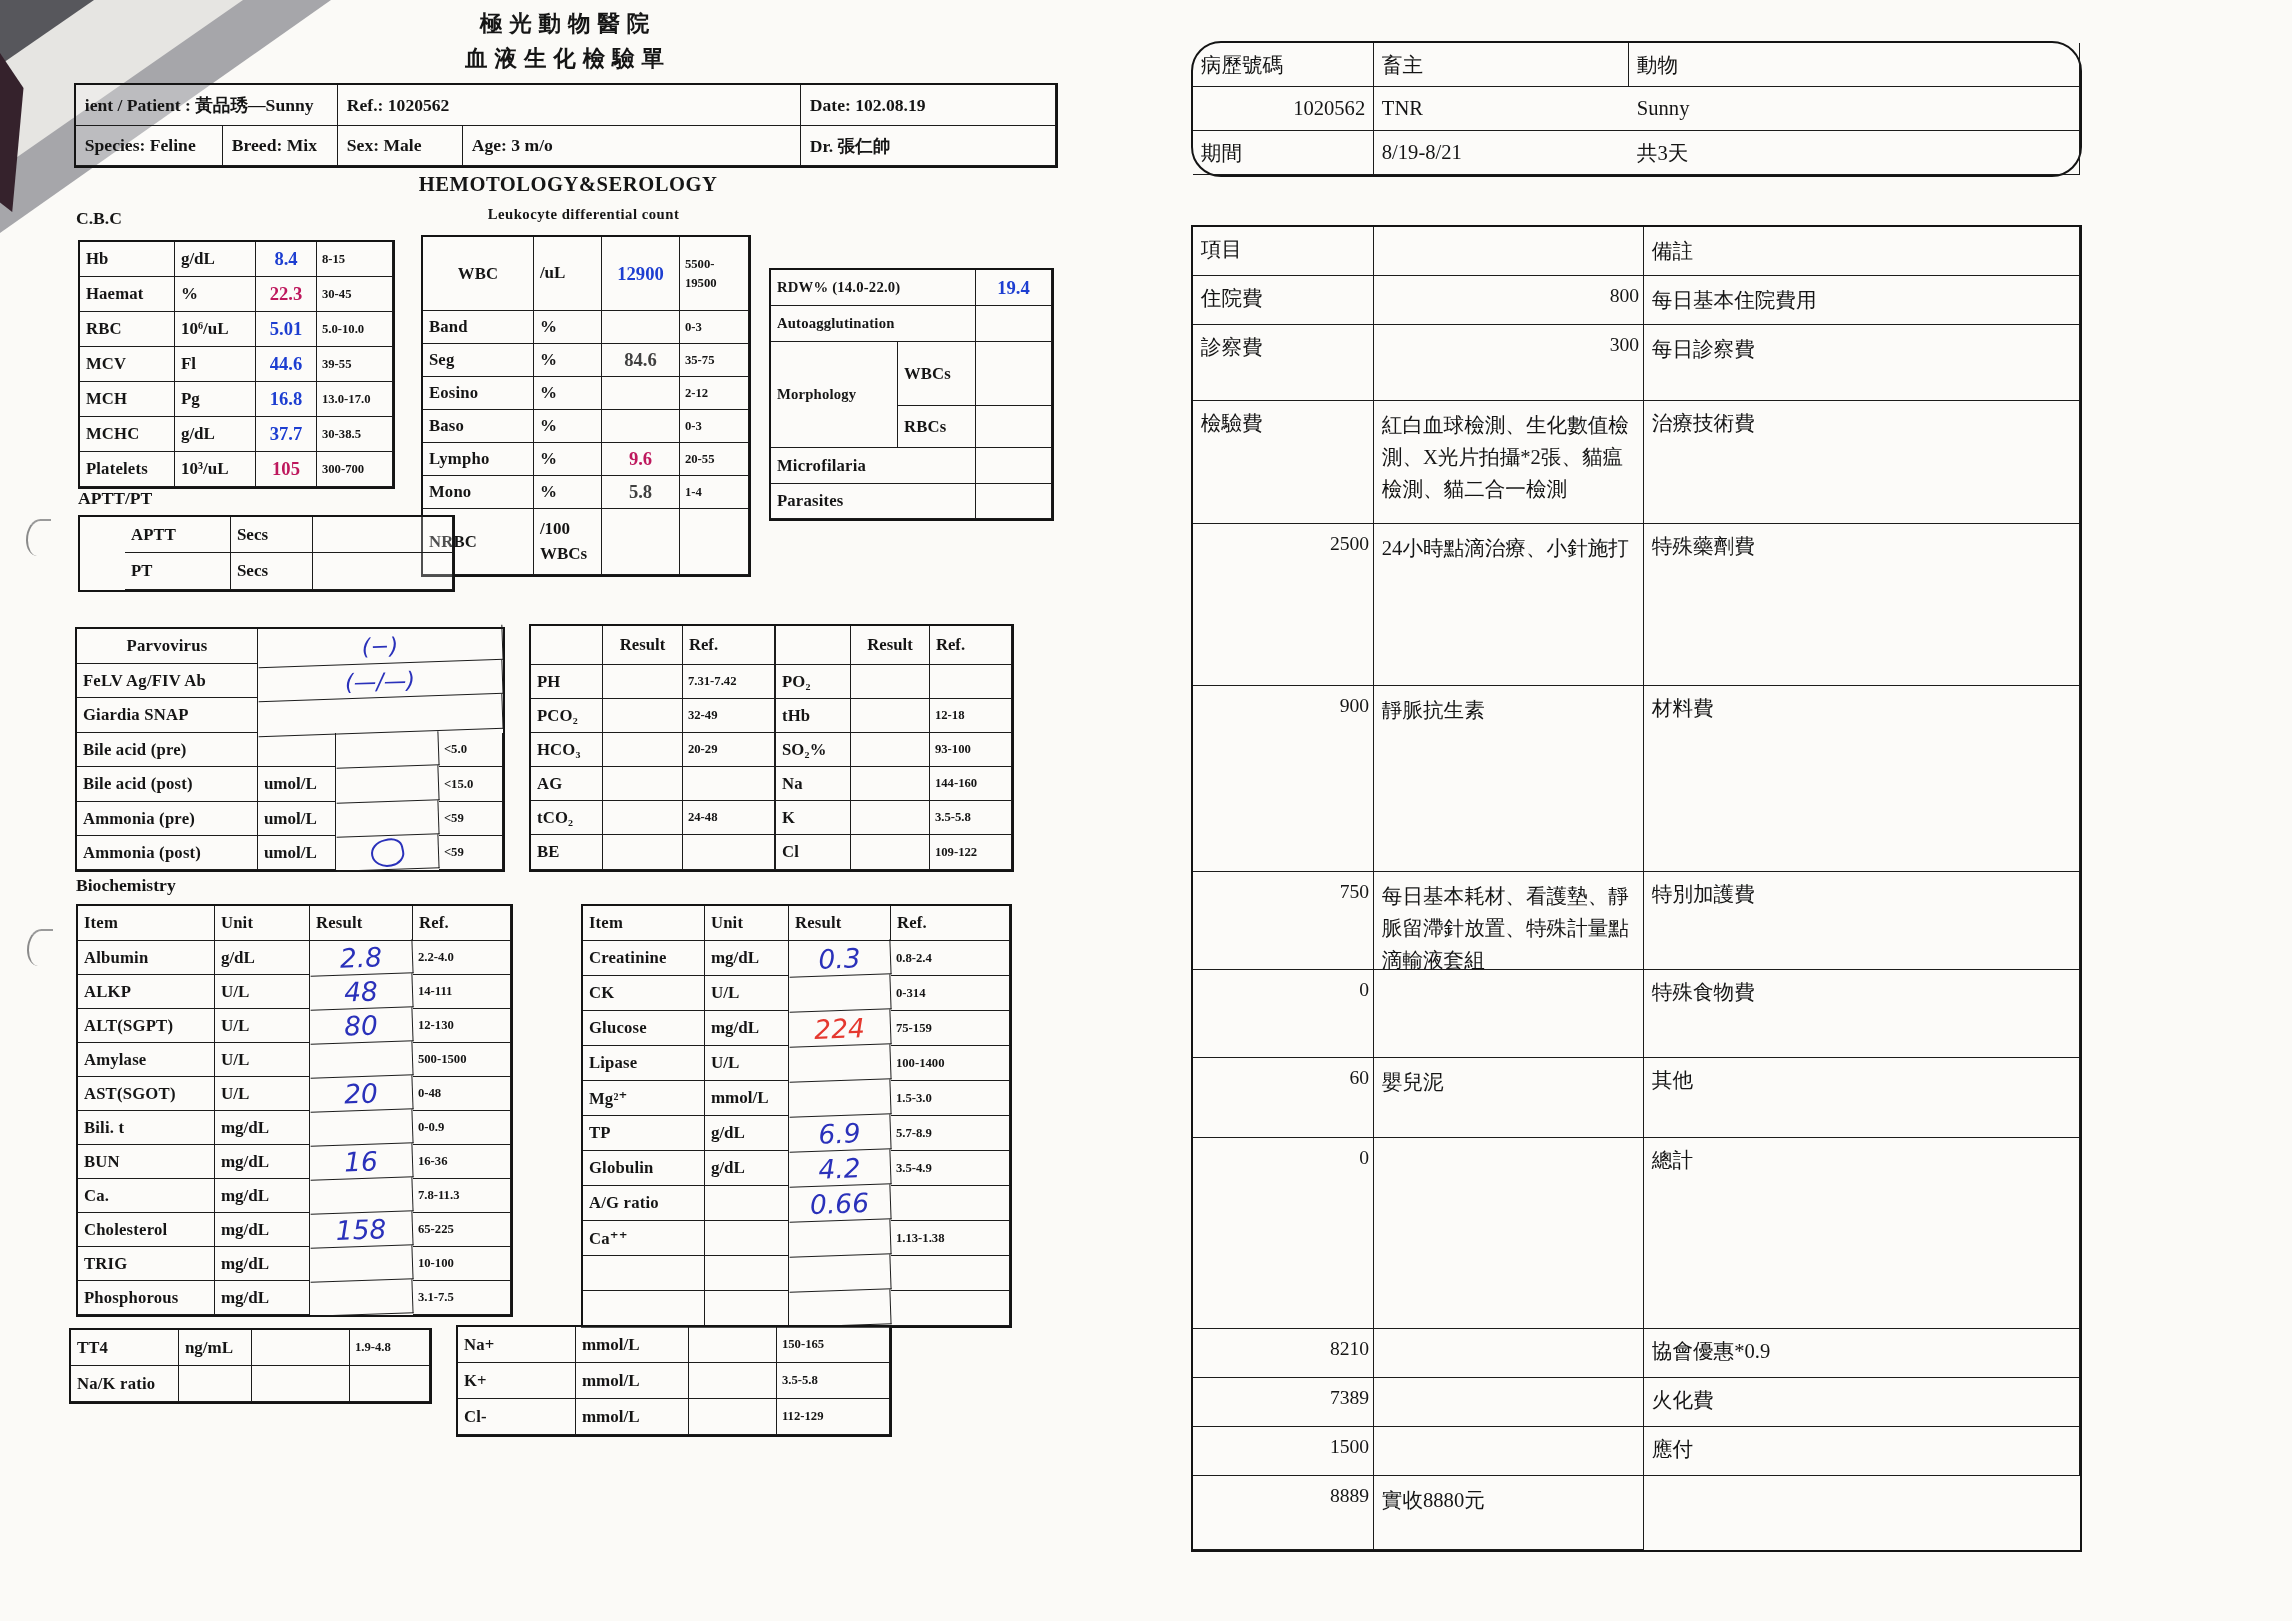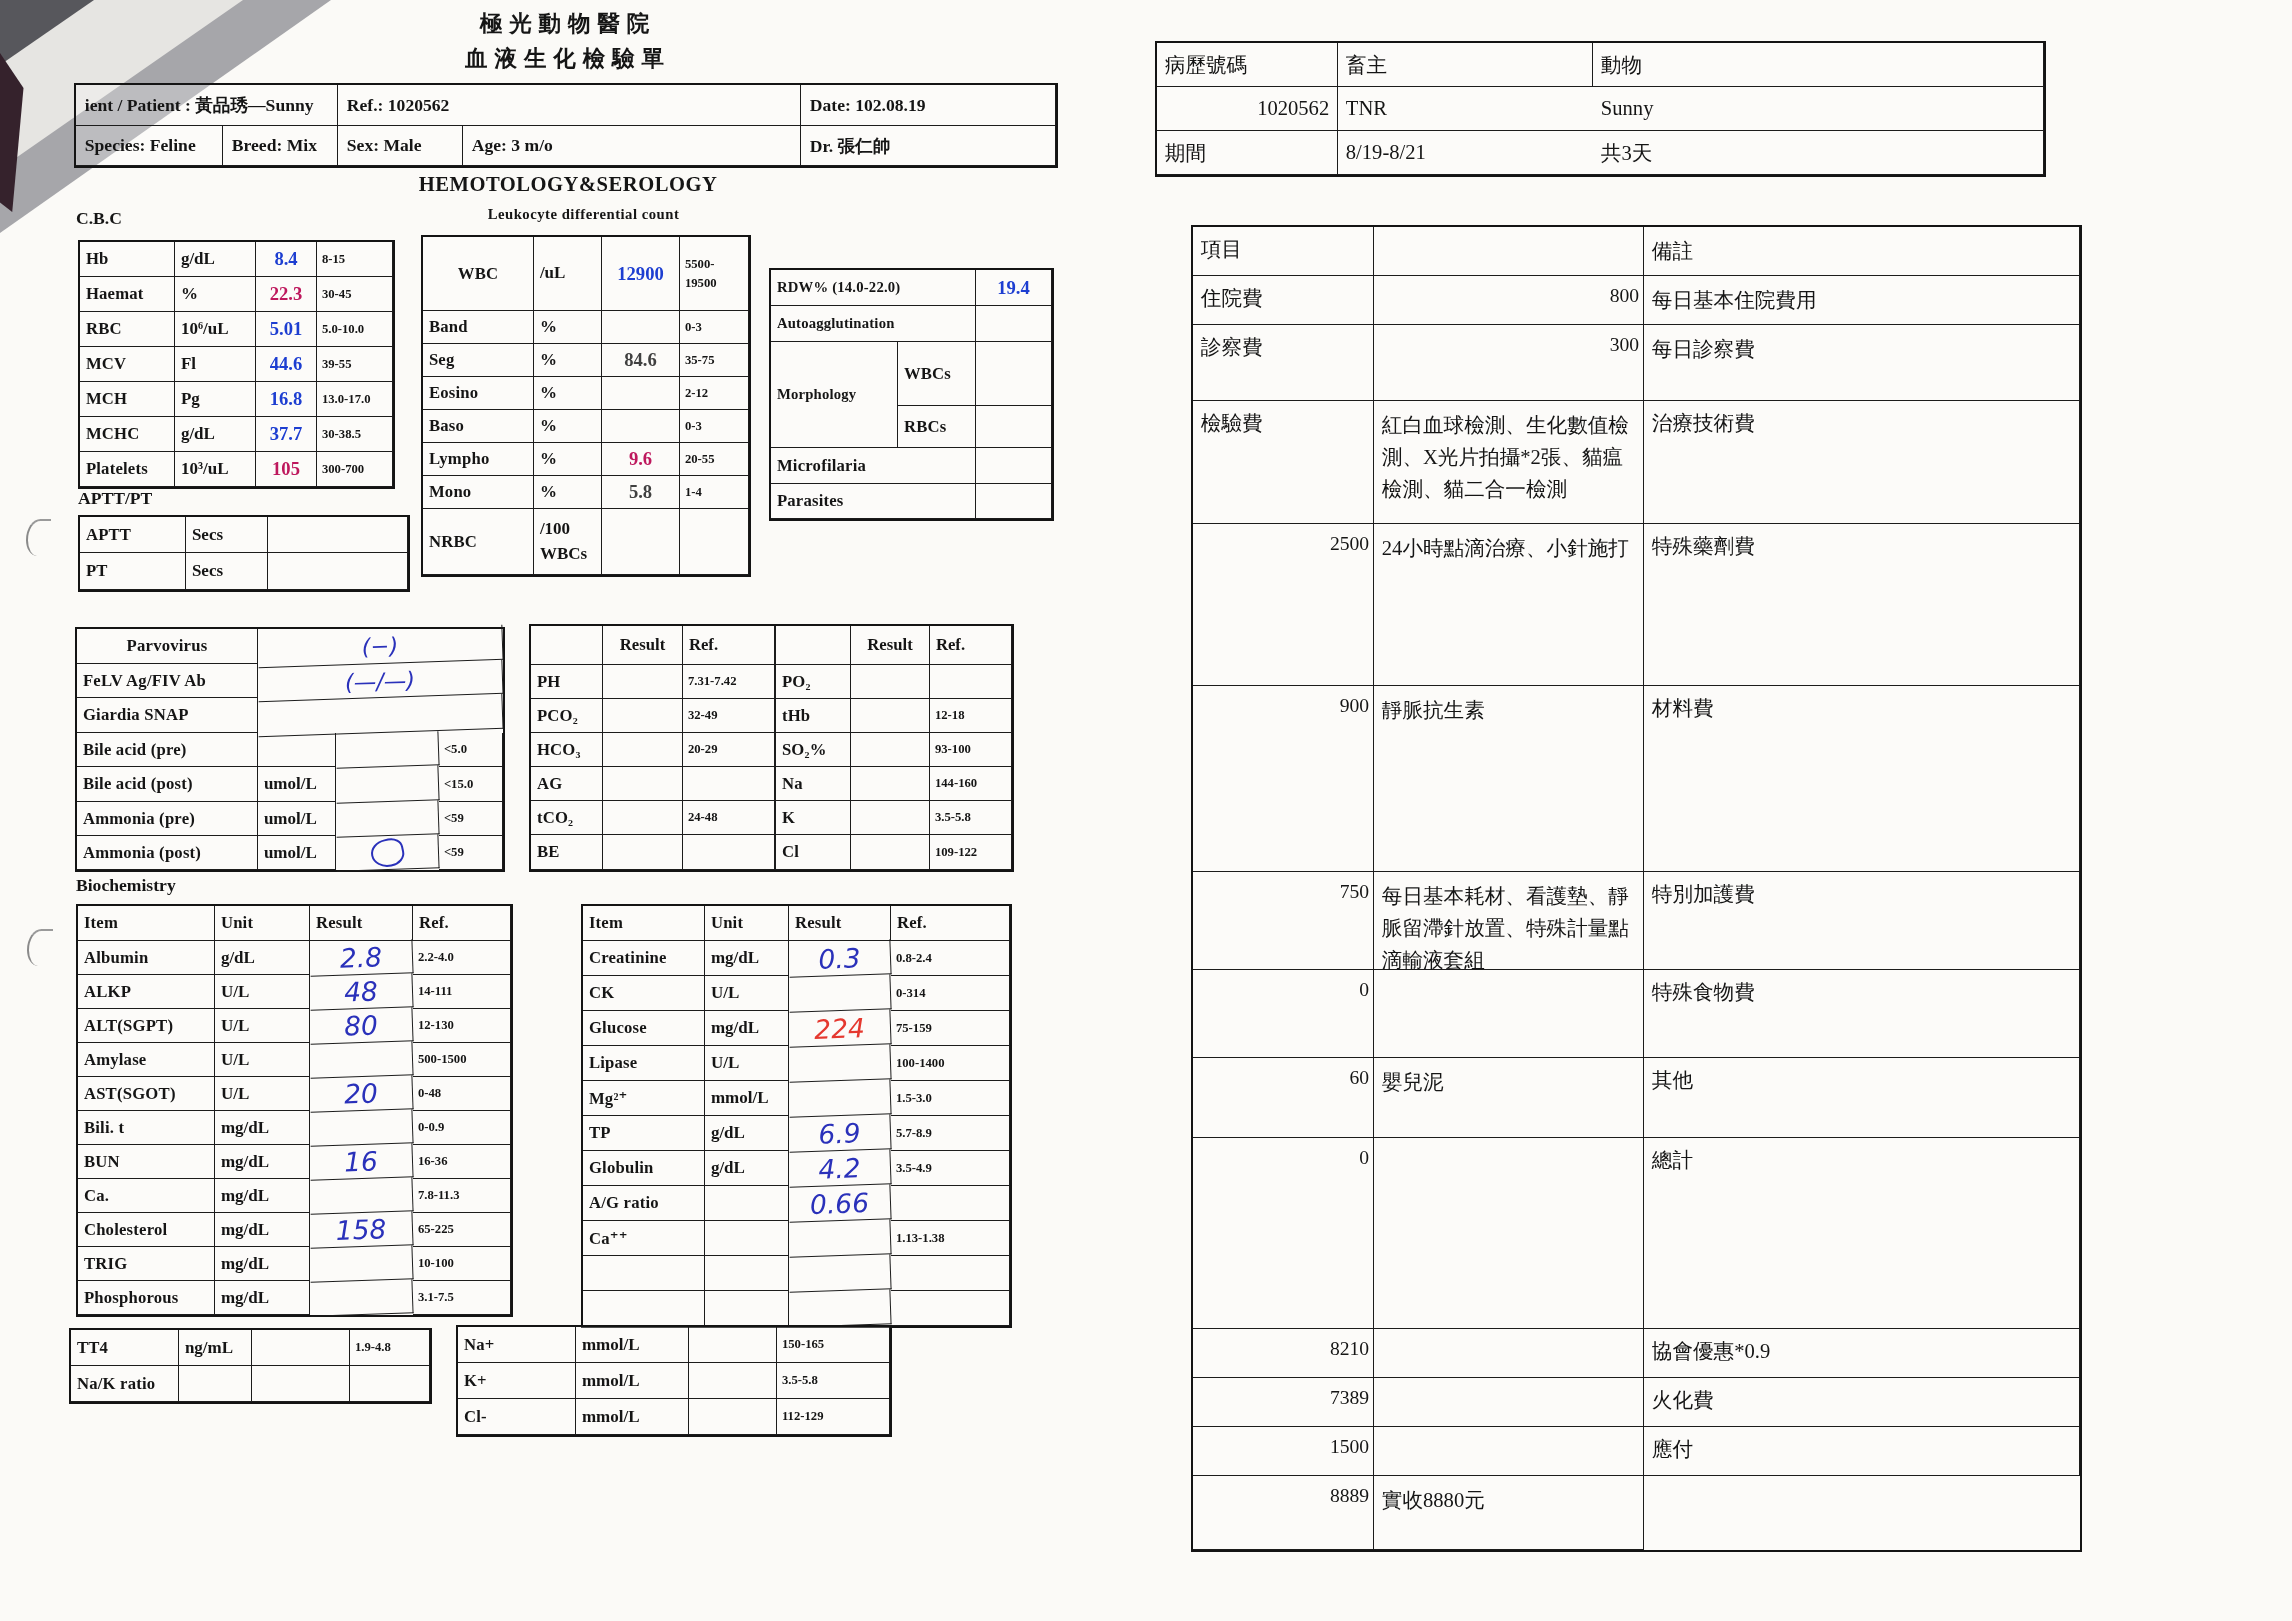--- a/index.html
+++ b/index.html
@@ -148,21 +148,21 @@
       <div class="cell nm sm" style="grid-row: span 2;">Morphology</div>
       <div class="cell nm">WBCs</div>
       <div class="cell "></div>
       <div class="cell nm">RBCs</div>
       <div class="cell "></div>
       <div class="cell nm" style="grid-column: span 2;">Microfilaria</div>
       <div class="cell "></div>
       <div class="cell nm" style="grid-column: span 2;">Parasites</div>
       <div class="cell "></div>
     </div>
-    <div class="tbl" style="left: 78px; top: 515px; grid-template-columns: 106px 82px 140px; grid-template-rows: 36px 37px;">
+    <div class="tbl" style="left: 78px; top: 515px; grid-template-columns: 106px 82px 140px; grid-template-rows: 36px 37px; padding-left: 45px;">
       <div class="cell nm">APTT</div>
       <div class="cell un">Secs</div>
       <div class="cell "></div>
       <div class="cell nm">PT</div>
       <div class="cell un">Secs</div>
       <div class="cell "></div>
     </div>
     <div class="tbl" style="left: 75px; top: 627px; grid-template-columns: 181px 78px 103px 64px; grid-template-rows: 35px 34px 35px 34px 35px 34px 34px;">
       <div class="cell nm tc">Parvovirus</div>
       <div class="cell hand hand-md tc" style="grid-column: span 3;">(−)</div>
@@ -350,21 +350,21 @@
       <div class="cell rf">150-165</div>
       <div class="cell nm">K+</div>
       <div class="cell un">mmol/L</div>
       <div class="cell "></div>
       <div class="cell rf">3.5-5.8</div>
       <div class="cell nm">Cl-</div>
       <div class="cell un">mmol/L</div>
       <div class="cell "></div>
       <div class="cell rf">112-129</div>
     </div>
-    <div class="tbl" style="left: 1155px; top: 41px; grid-template-columns: 181px 255px 451px; grid-template-rows: 44px 44px 44px;">
+    <div class="tbl" style="left: 1191px; top: 41px; grid-template-columns: 181px 255px 451px; grid-template-rows: 44px 44px 44px; border-radius: 30px;">
       <div class="cell cjk">病歷號碼</div>
       <div class="cell cjk">畜主</div>
       <div class="cell cjk">動物</div>
       <div class="cell cjk tr">1020562</div>
       <div class="cell cjk nr">TNR</div>
       <div class="cell cjk">Sunny</div>
       <div class="cell cjk">期間</div>
       <div class="cell cjk nr">8/19-8/21</div>
       <div class="cell cjk">共3天</div>
     </div>

